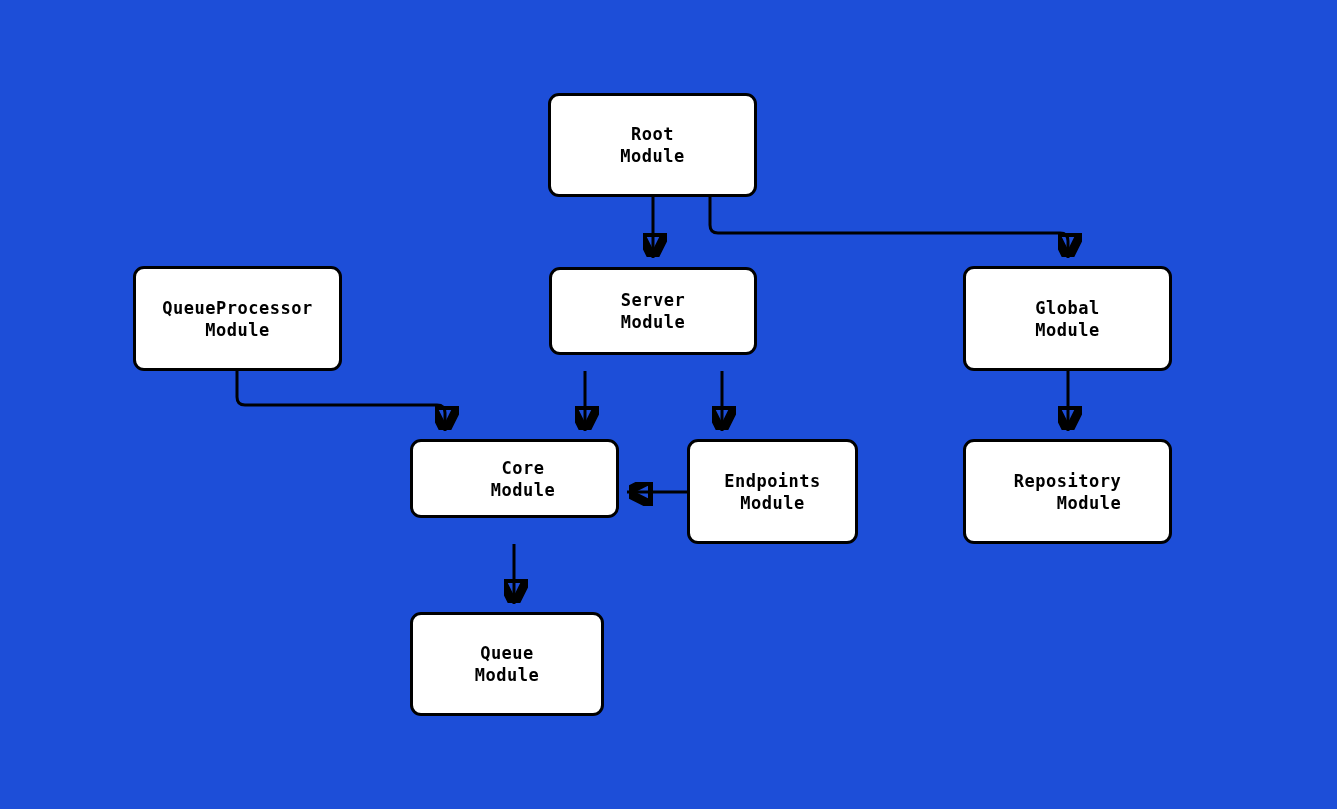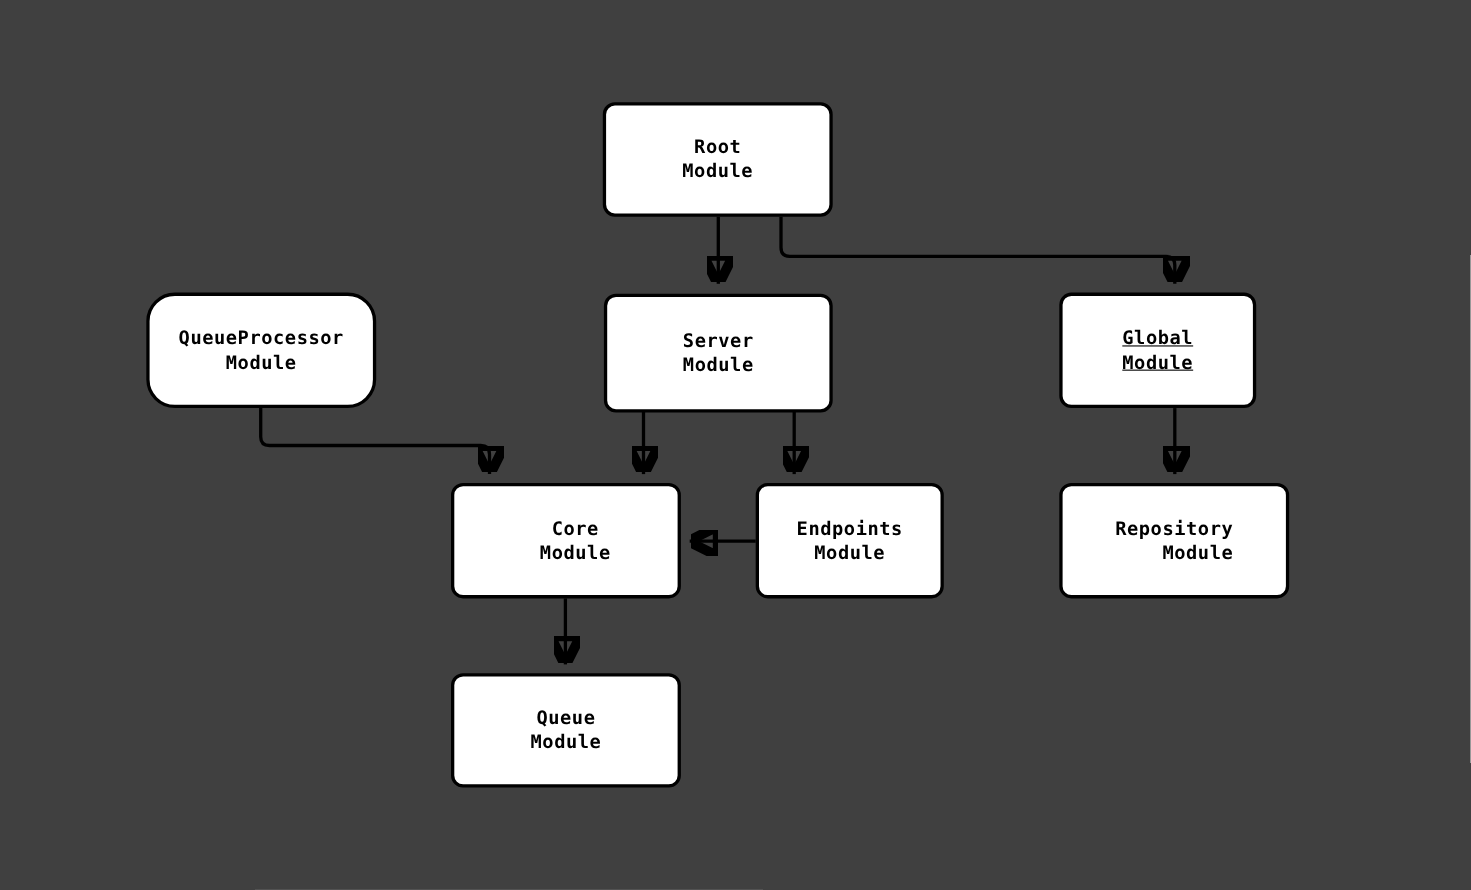--- a/index.html
+++ b/index.html
@@ -4,21 +4,21 @@
 <style>
   html, body {
     margin: 0;
     padding: 0;
     background: #ffffff;
   }
   .canvas {
     position: relative;
     width: 1337px;
     height: 809px;
-    background: #404040;
+    background: #1d4ed8;
     overflow: hidden;
     font-family: "DejaVu Sans Mono", "Liberation Mono", monospace;
   }
   .edges-layer {
     position: absolute;
     left: 0;
     top: 0;
     width: 1337px;
     height: 809px;
     pointer-events: none;
@@ -40,27 +40,27 @@
     justify-content: center;
     text-align: center;
     font-size: 17px;
     line-height: 22px;
     font-weight: bold;
     color: #000000;
     white-space: pre-line;
     letter-spacing: 0.5px;
   }
   .node-root        { left: 548px;  top: 93px;  width: 209px; height: 104px; }
-  .node-queueproc   { left: 133px;  top: 266px; width: 209px; height: 105px; border-radius: 26px; }
-  .node-server      { left: 549px;  top: 267px; width: 208px; height: 108px; }
-  .node-global      { left: 963px;  top: 266px; width: 179px; height: 105px; text-decoration: underline; }
-  .node-core        { left: 410px;  top: 439px; width: 209px; height: 105px; padding-left: 17px; }
+  .node-queueproc   { left: 133px;  top: 266px; width: 209px; height: 105px; }
+  .node-server      { left: 549px;  top: 267px; width: 208px; height: 88px; }
+  .node-global      { left: 963px;  top: 266px; width: 209px; height: 105px; }
+  .node-core        { left: 410px;  top: 439px; width: 209px; height: 79px; padding-left: 17px; }
   .node-endpoints   { left: 687px;  top: 439px; width: 171px; height: 105px; }
   .node-repository  { left: 963px;  top: 439px; width: 209px; height: 105px; text-align: right; }
-  .node-queue       { left: 410px;  top: 612px; width: 209px; height: 104px; }
+  .node-queue       { left: 410px;  top: 612px; width: 194px; height: 104px; }
 </style>
 </head>
 <body>
 
 <div class="canvas">
 
   <svg class="edges-layer" width="1337" height="809" viewBox="0 0 1337 809" xmlns="http://www.w3.org/2000/svg">
     <defs>
       <marker id="arrowhead" markerWidth="8" markerHeight="8" refX="8.5" refY="4.5" orient="auto" markerUnits="strokeWidth">
         <path d="M0,0 L9,4.5 L0,9 z" fill="#000000" stroke="none"></path>

